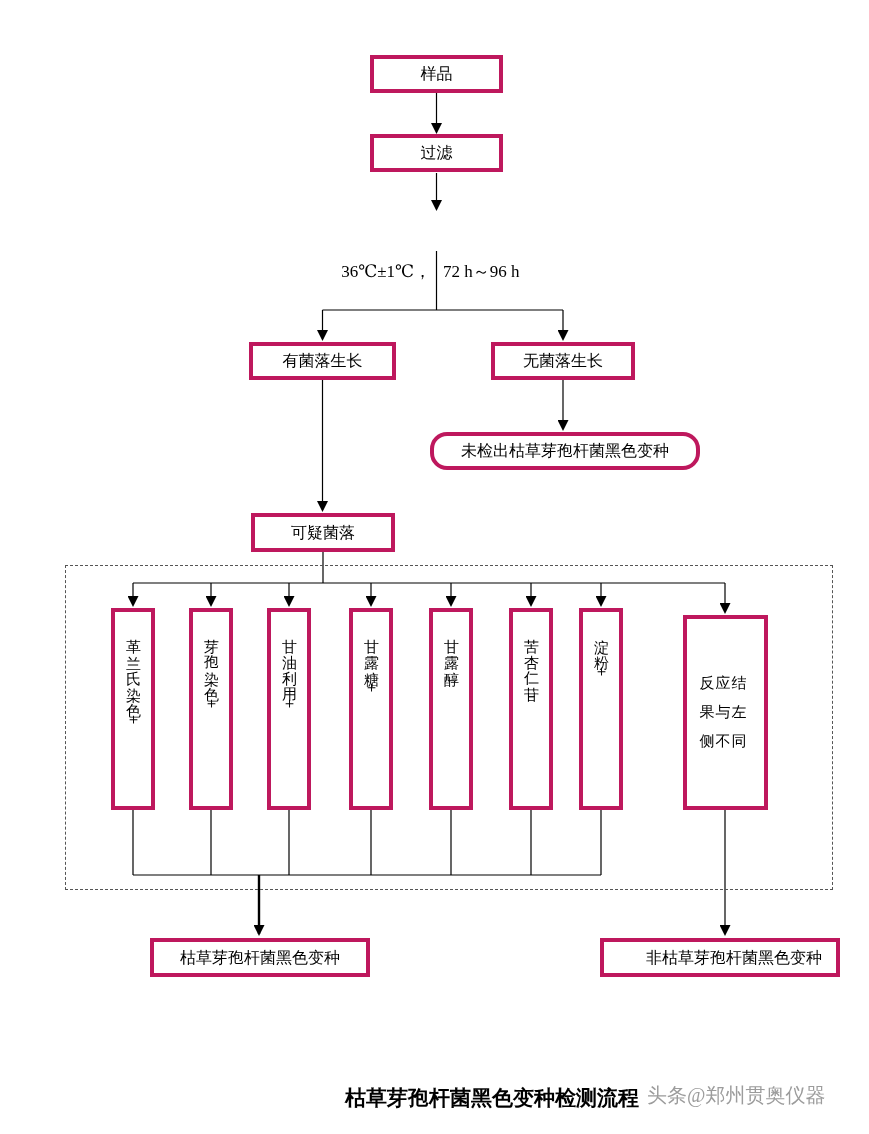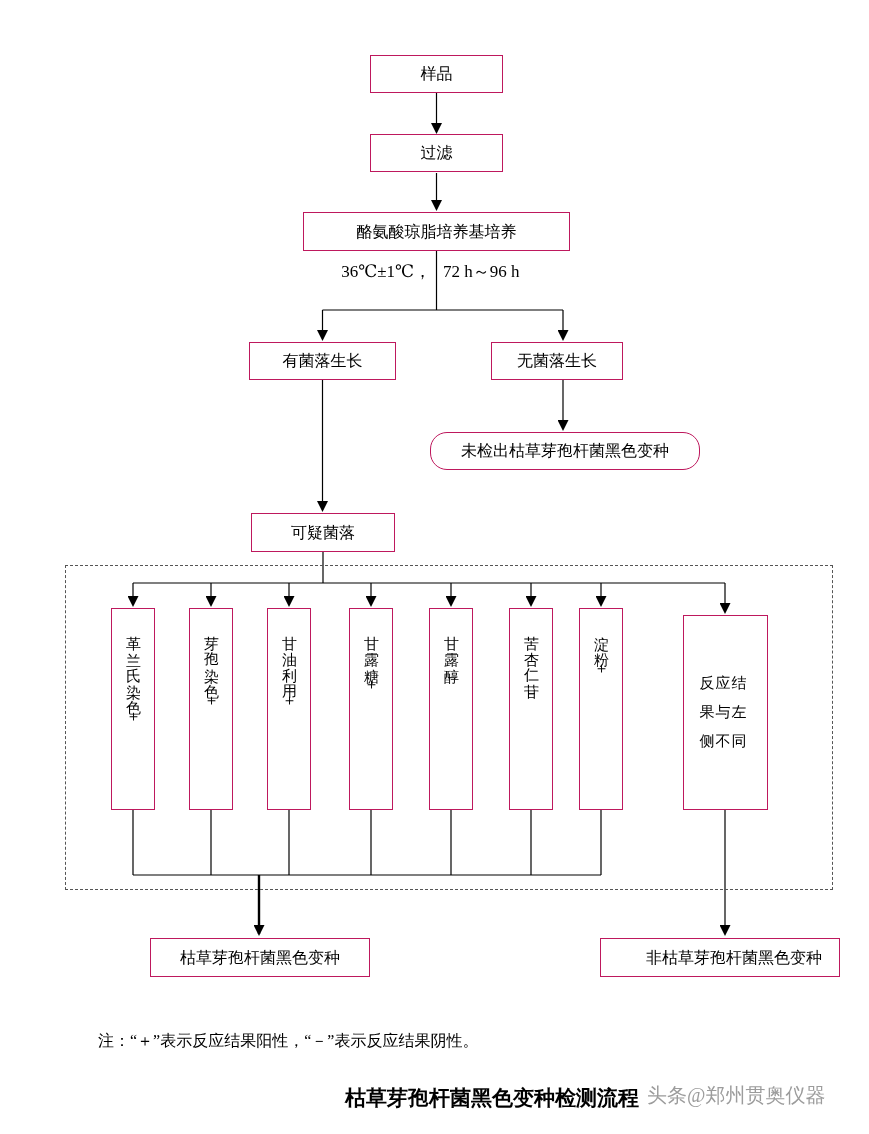--- a/index.html
+++ b/index.html
@@ -3,21 +3,21 @@
 <meta charset="utf-8">
 <style>
   * { box-sizing: border-box; }
   html, body { margin: 0; padding: 0; background: #ffffff; }
   body { font-family: "Liberation Serif", "DejaVu Serif", serif; color: #000; }
   .canvas { position: relative; width: 869px; height: 1134px; margin: 0 auto; background: #fff; overflow: hidden; }
   svg.connectors { position: absolute; left: 0; top: 0; pointer-events: none; }
   svg.connectors line { stroke: #000; stroke-width: 1.2; }
   svg.connectors line.thick { stroke-width: 2.4; }
   .box {
-    position: absolute; border: 1px solid #be185d; background: #fff;
+    position: absolute; border: 4px solid #be185d; background: #fff;
     display: flex; align-items: center; justify-content: center;
     font-size: 16px; text-align: center; line-height: 1.2;
   }
   .vbox { align-items: flex-start; padding-top: 15px; }
   .vtext {
     writing-mode: vertical-rl; text-orientation: upright;
     font-size: 15px; letter-spacing: 16px; line-height: 1;
   }
   .wraptext {
     display: inline-block; width: 52px; font-size: 15px;
@@ -80,32 +80,29 @@
   <div class="dashed-rect" style="left:65px; top:565px; width:768px; height:325px;"></div>
 
   <div class="box" style="left:370px; top:55px; width:133px; height:38px;">
     <span>样品</span>
   </div>
 
   <div class="box" style="left:370px; top:134px; width:133px; height:38px;">
     <span>过滤</span>
   </div>
 
-  <div class="box" style="left:303px; top:212px; width:267px; height:39px;">
-    <span>酪氨酸琼脂培养基培养</span>
-  </div>
 
   <div class="freelabel" style="left:281px; top:260px; width:150px; text-align:right;">36℃±1℃，</div>
   <div class="freelabel" style="left:443px; top:260px;">72 h～96 h</div>
 
   <div class="box" style="left:249px; top:342px; width:147px; height:38px;">
     <span>有菌落生长</span>
   </div>
 
-  <div class="box" style="left:491px; top:342px; width:132px; height:38px;">
+  <div class="box" style="left:491px; top:342px; width:144px; height:38px;">
     <span>无菌落生长</span>
   </div>
 
   <div class="box" style="left:430px; top:432px; width:270px; height:38px;border-radius:17px;">
     <span>未检出枯草芽孢杆菌黑色变种</span>
   </div>
 
   <div class="box" style="left:251px; top:513px; width:144px; height:39px;">
     <span>可疑菌落</span>
   </div>
@@ -143,19 +140,18 @@
   </div>
 
   <div class="box" style="left:150px; top:938px; width:220px; height:39px;">
     <span>枯草芽孢杆菌黑色变种</span>
   </div>
 
   <div class="box" style="left:600px; top:938px; width:240px; height:39px;padding-left:28px;">
     <span>非枯草芽孢杆菌黑色变种</span>
   </div>
 
-  <div class="note" style="left:98px; top:1031px;">注：“＋”表示反应结果阳性，“－”表示反应结果阴性。</div>
 
   <div class="caption" style="left:345px; top:1084px;">枯草芽孢杆菌黑色变种检测流程</div>
 
   <div class="watermark" style="left:647px; top:1082px; color:#9c9c9c;">头条@郑州贯奥仪器</div>
 
 </div>
 
 </body></html>

